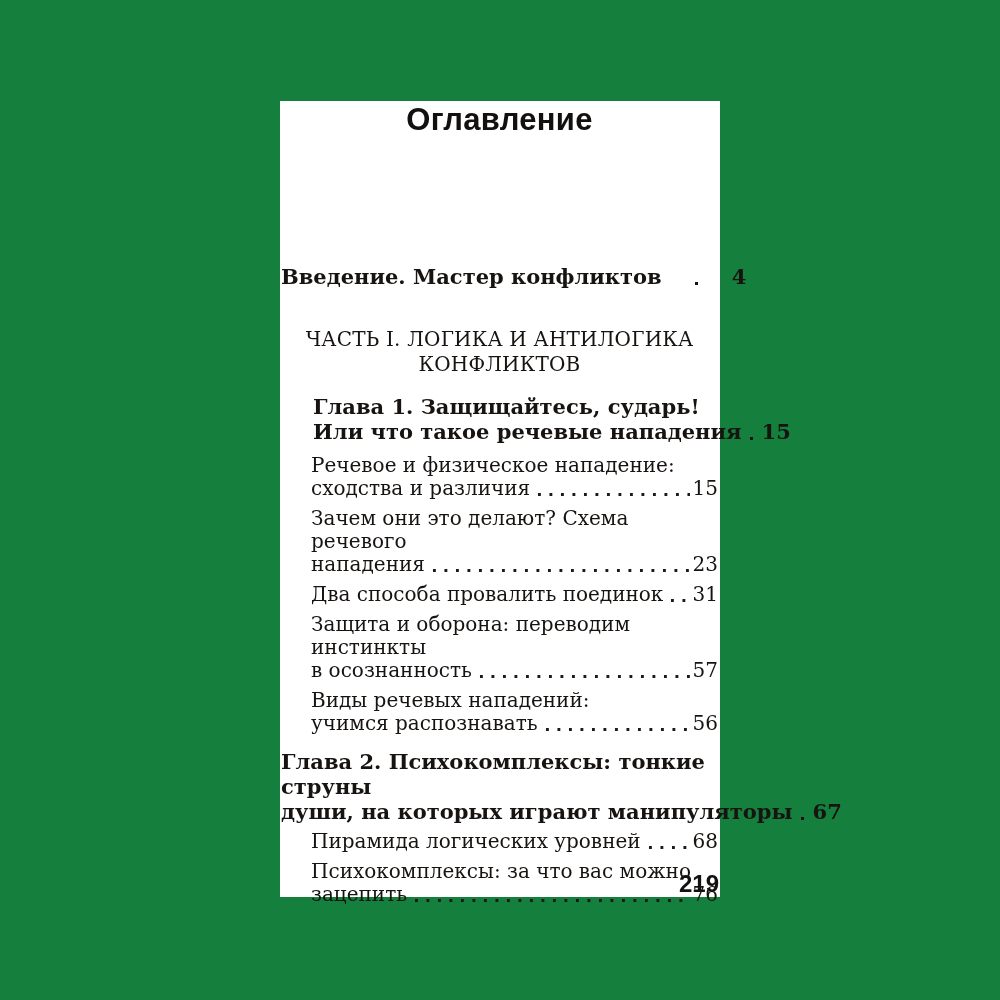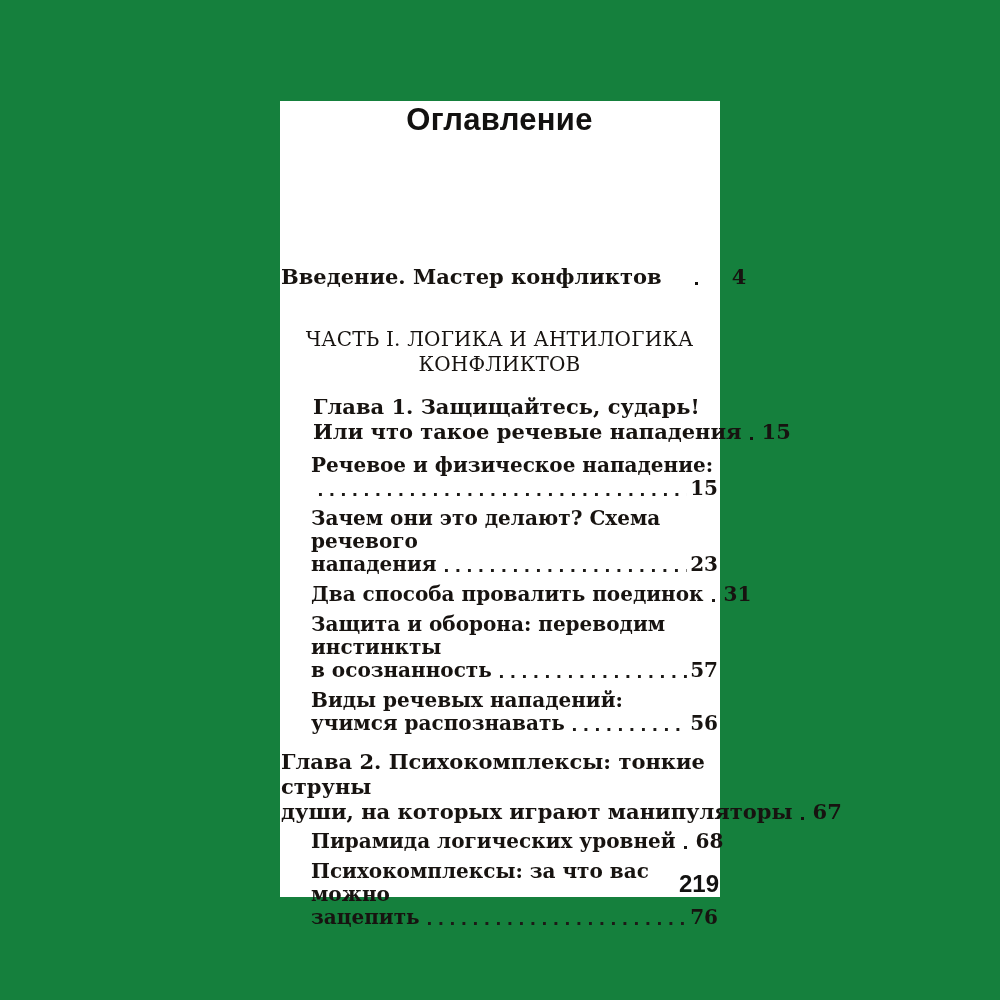--- a/index.html
+++ b/index.html
@@ -69,21 +69,21 @@
     font-weight: 700;
     font-size: 21px;
     line-height: 25px;
   }
   .ch1 { margin-top: 17px; margin-bottom: 10px; padding-left: 32px; }
   .ch2 { margin-top: 14px; margin-bottom: 6px; }
   .entries {
     padding-left: 30px;
     font-size: 20px;
     line-height: 23px;
-    font-weight: 700;
+    font-weight: 400;
   }
   .entry + .entry { margin-top: 7px; }
   .folio {
     position: absolute;
     right: 1px; bottom: 1px;
     font-family: "Liberation Sans", sans-serif;
     font-weight: 700;
     font-size: 24px;
     line-height: 24px;
     color: #131211;
@@ -117,20 +117,21 @@
           <span class="dots"></span>
           <span class="pg">15</span>
         </div>
       </div>
 
       <div class="entries">
 
         <div class="entry">
           <div>Речевое и физическое нападение:</div>
           <div class="row">
+            <span class="lbl">сходства и различия</span>
             <span class="dots"></span>
             <span class="pg">15</span>
           </div>
         </div>
 
         <div class="entry">
           <div>Зачем они это делают? Схема речевого</div>
           <div class="row">
             <span class="lbl">нападения</span>
             <span class="dots"></span>

